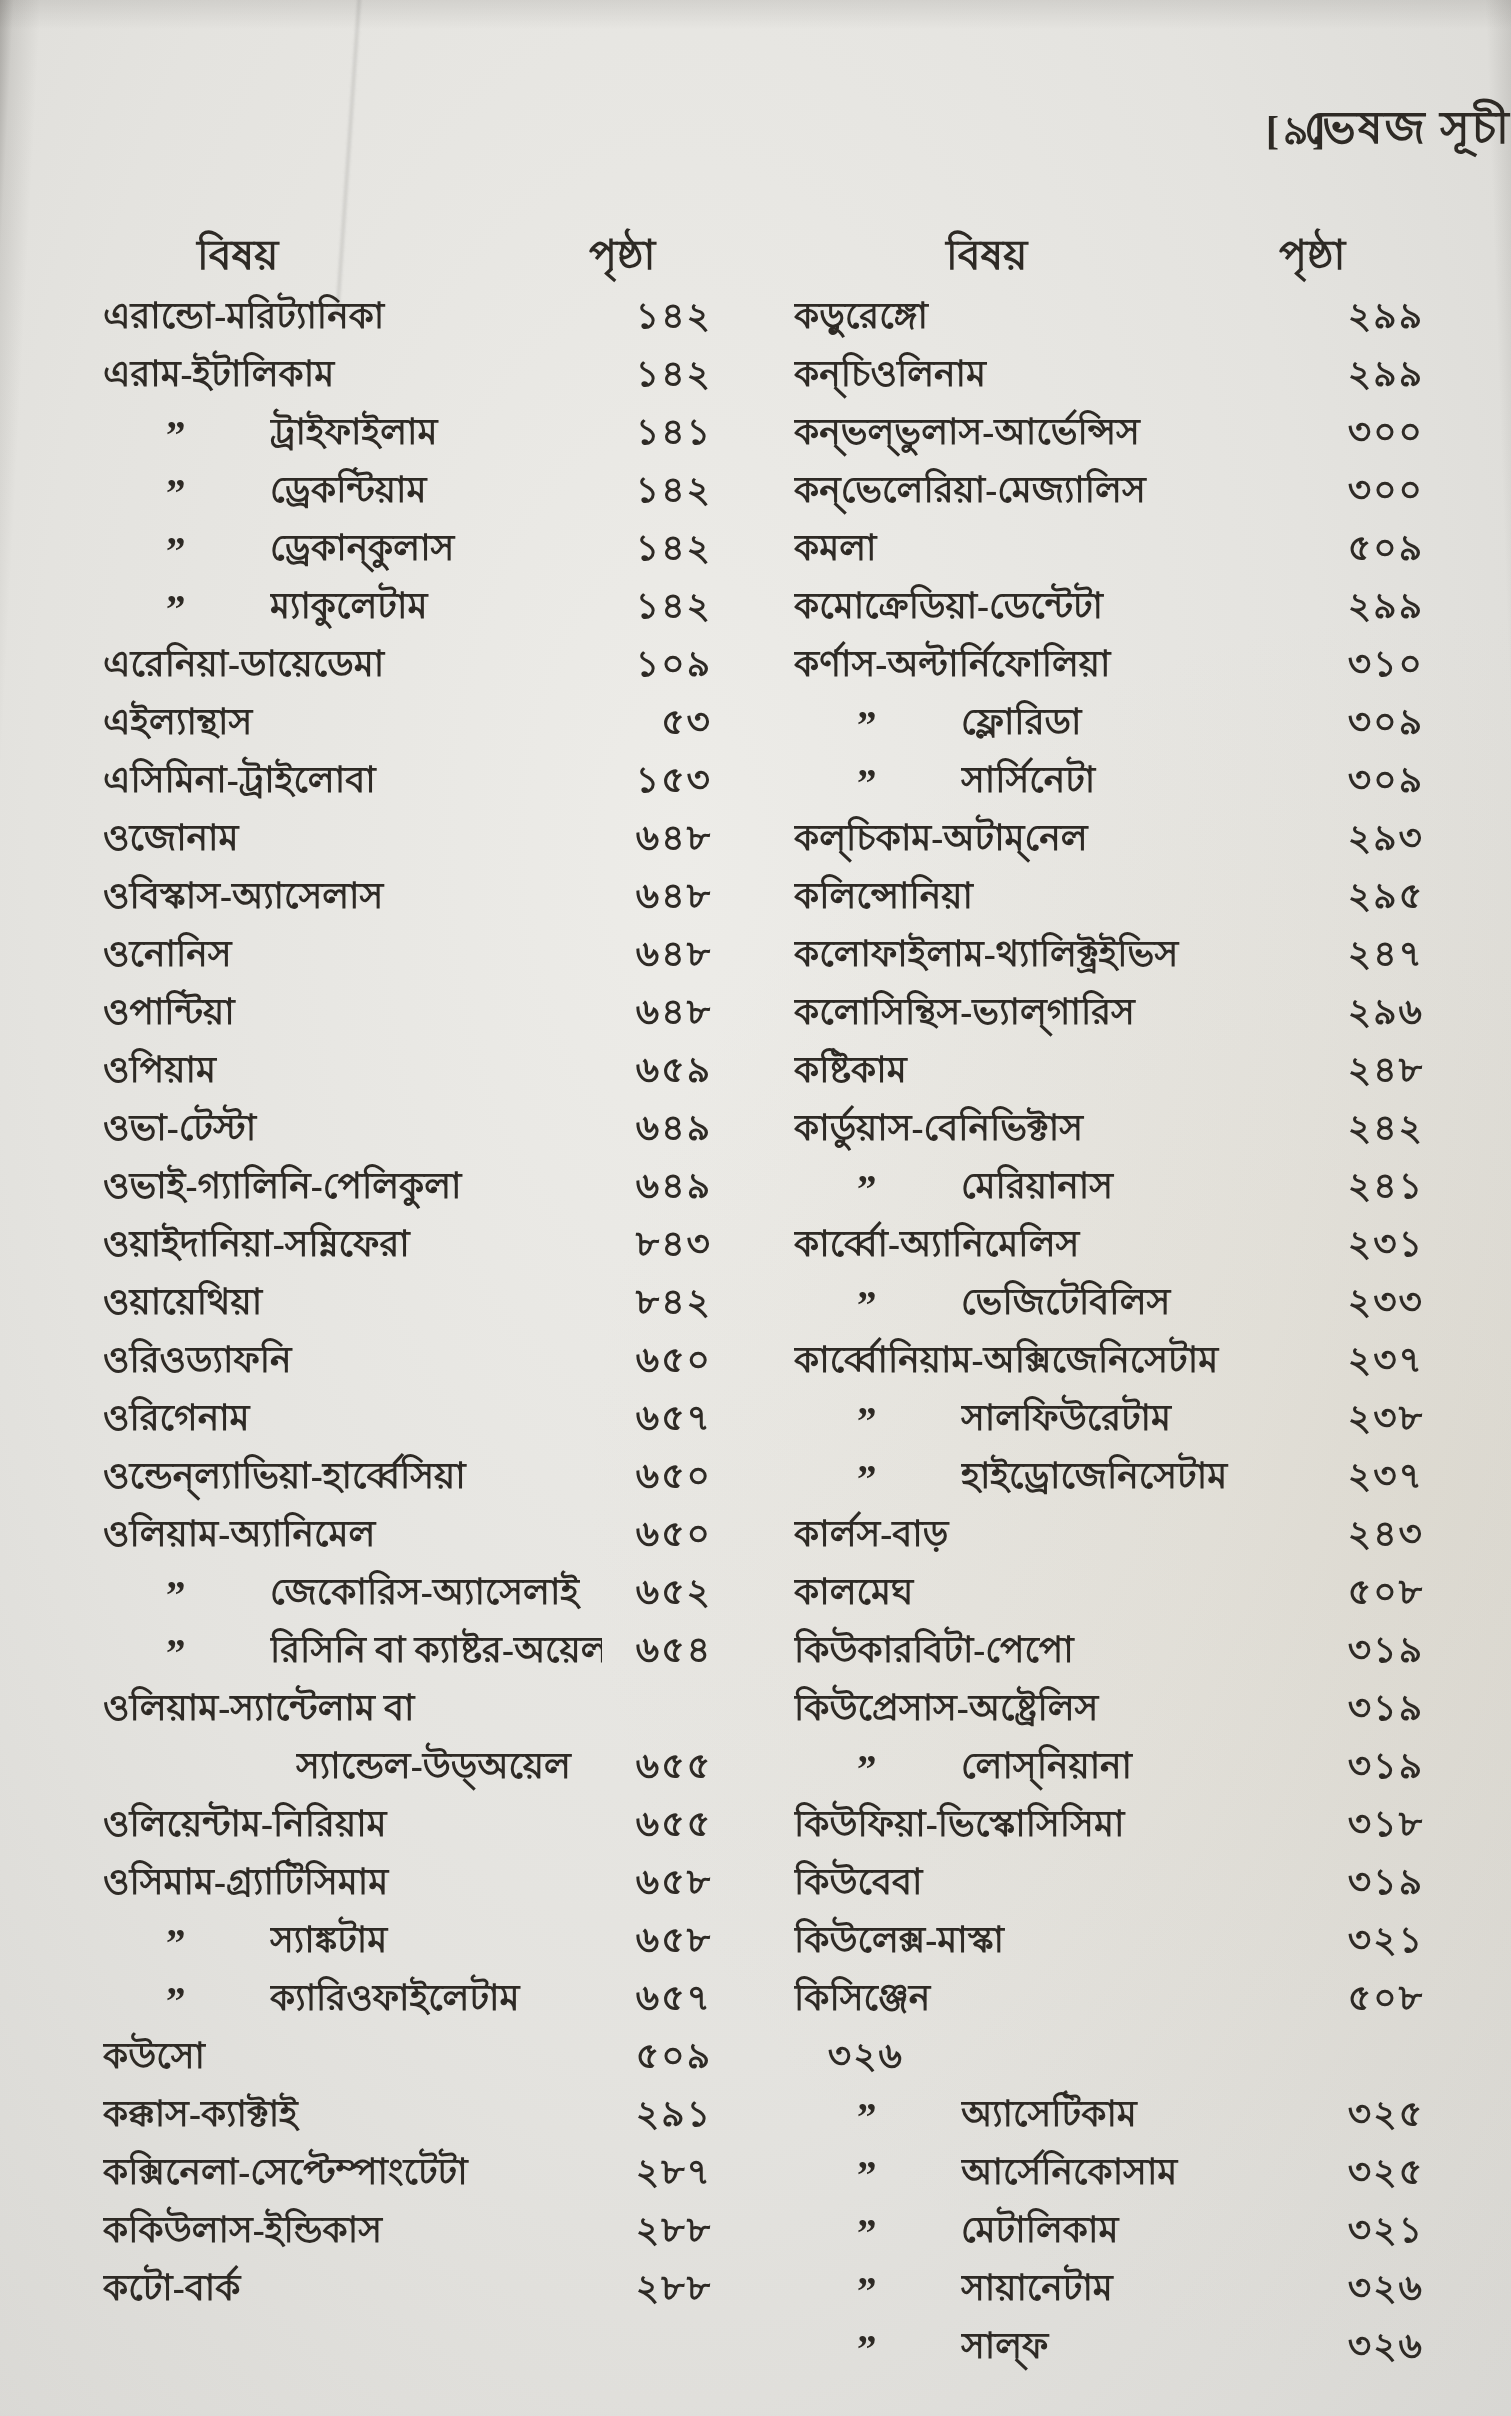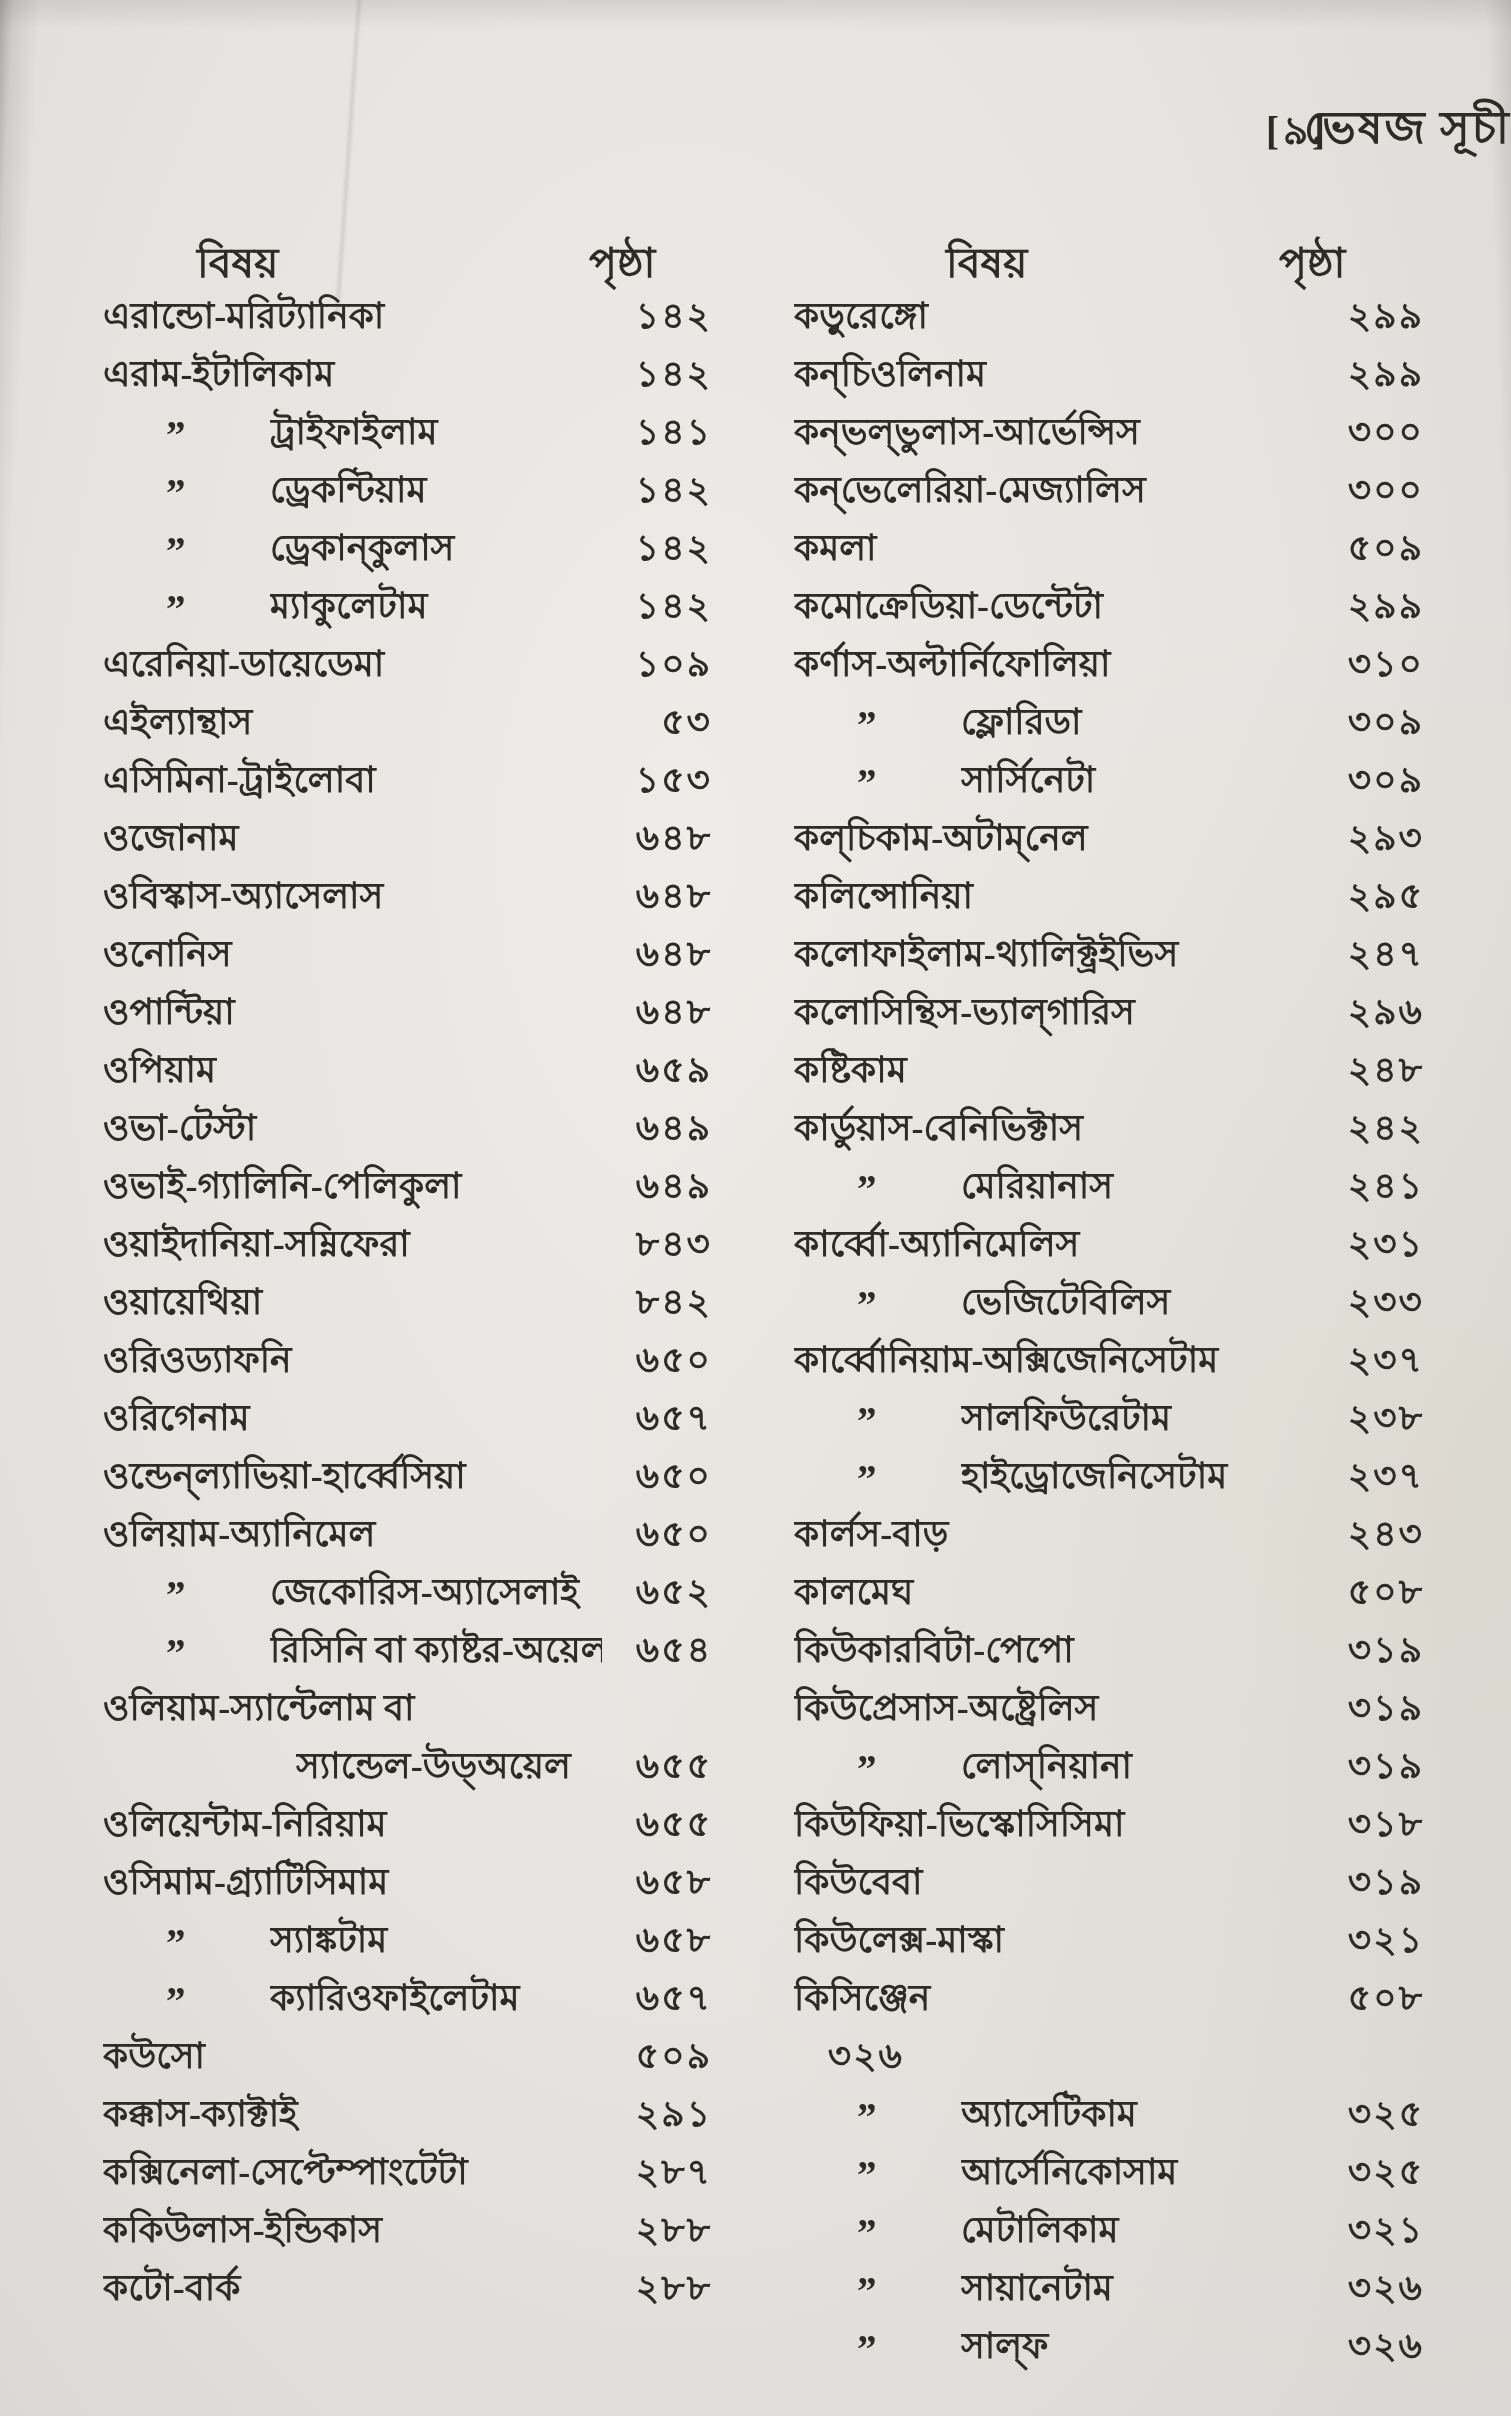--- a/index.html
+++ b/index.html
@@ -26,21 +26,21 @@
   .title{
     position:absolute;left:0;top:93px;width:100%;
     text-align:right;
     font-size:45px;font-weight:700;letter-spacing:2px;
   }
   .marker{
     position:absolute;left:1266px;top:100px;
     font-size:39px;font-weight:700;letter-spacing:3.9px;
   }
   .colhead{
-    position:absolute;top:231px;
+    position:absolute;top:223px;
     font-size:41px;font-weight:700;
   }
   .ch-sub-l{left:197px;}
   .ch-pg-l{left:589px;}
   .ch-sub-r{left:946px;}
   .ch-pg-r{left:1279px;}
   .col{
     position:absolute;top:289px;
   }
   .col-left{left:103px;width:609px;}

